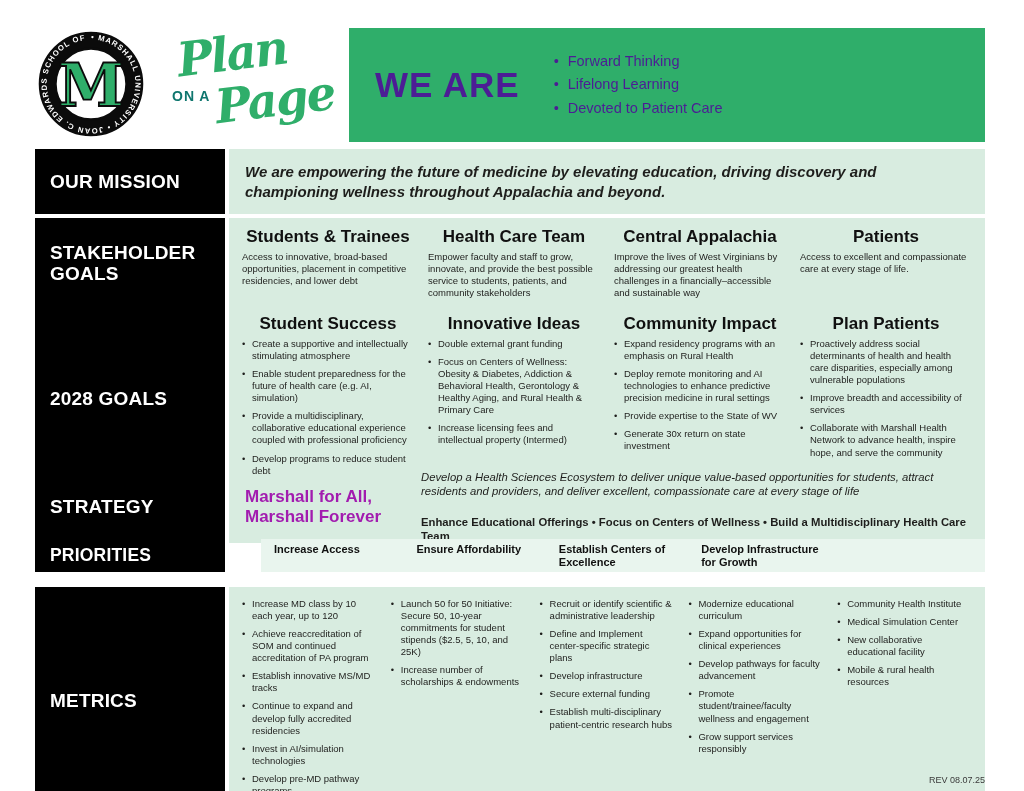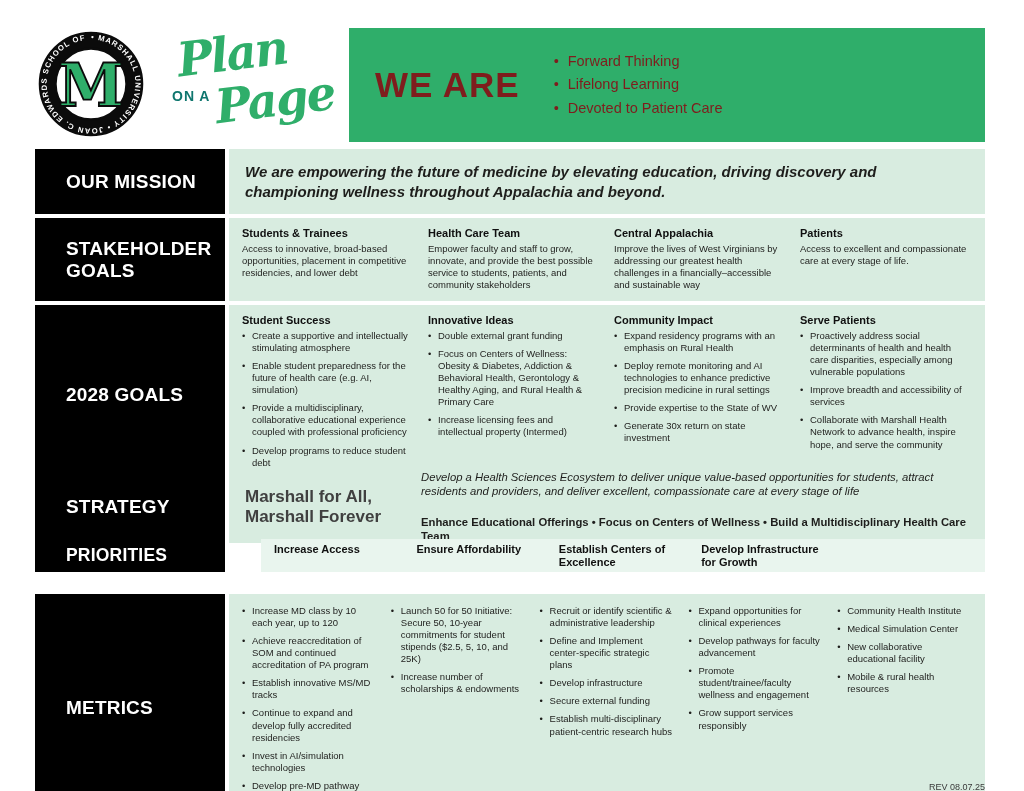--- a/index.html
+++ b/index.html
@@ -23,58 +23,58 @@
     color:var(--green);font-size:47px;position:absolute;line-height:1;
     transform:rotate(-7deg);letter-spacing:-2px;
   }
   .pop-plan{left:26px;top:2px;}
   .pop-page{left:64px;top:48px;}
   .pop-ona{
     position:absolute;left:21px;top:60px;font-size:14px;font-weight:bold;
     color:#0f766e;letter-spacing:1px;
   }
   .banner{
-    flex:1;background:var(--green);color:#7f1d1d;display:flex;align-items:center;
+    flex:1;background:var(--green);color:#4c1d95;display:flex;align-items:center;
     padding:0 26px;gap:34px;
   }
   .we-are{font-size:35px;font-weight:bold;letter-spacing:1px;white-space:nowrap;}
   .banner ul{list-style:none;font-size:14.5px;line-height:1.62;font-weight:500;}
   .banner li{position:relative;padding-left:14px;white-space:nowrap;}
   .banner li::before{content:"•";position:absolute;left:0;}
   .banner .bcol1{margin-left:6px;}
   
   .row{display:grid;grid-template-columns:190px 1fr;column-gap:4px;margin-bottom:4px;}
   .label-box{
     background:#000;color:#fff;font-weight:bold;display:flex;align-items:center;
-    padding-left:31px;font-size:19px;line-height:1.12;letter-spacing:.2px;
+    padding-left:15px;font-size:19px;line-height:1.12;letter-spacing:.2px;
   }
   .panel{background:var(--mint);}
   
   .mission-row{height:65px;}
   .mission-panel{display:flex;align-items:center;padding:0 16px;}
   .mission-text{font-size:15px;font-weight:bold;font-style:italic;line-height:1.3;}
   
   .stake-row{height:83px;}
   .grid4{display:grid;grid-template-columns:repeat(4,1fr);column-gap:14px;padding:9px 13px;}
-  .col h3{font-size:11px;font-weight:bold;margin-bottom:4px;color:#101010;}
+  .col h3{font-size:17px;font-weight:bold;margin-bottom:4px;color:#101010;text-align:center;}
   .col p{font-size:9.5px;line-height:1.27;}
   
   .goals-row{height:161px;}
   .bullets{list-style:none;}
   .bullets li{position:relative;padding-left:10px;font-size:9.5px;line-height:1.27;margin-bottom:6px;}
   .bullets li::before{content:"•";position:absolute;left:0;}
   
   .strategy-row{height:65px;}
   .strategy-panel{display:flex;align-items:center;padding:0 16px;gap:18px;}
-  .strategy-heading{flex:0 0 158px;font-size:17px;font-weight:bold;line-height:1.18;color:#404040;}
+  .strategy-heading{flex:0 0 158px;font-size:17px;font-weight:bold;line-height:1.18;color:#a21caf;}
   .strategy-body{flex:1;display:flex;flex-direction:column;gap:18px;}
   .strategy-text{font-size:11.3px;font-style:italic;line-height:1.25;}
   .strategy-bold{font-size:11.3px;font-weight:bold;line-height:1.2;}
   
-  .pri-row{height:33px;margin-bottom:22px;gap:36px;}
+  .pri-row{height:33px;margin-bottom:15px;gap:36px;}
   .pri-row .label-box{font-size:17.5px;}
   .grid5{display:grid;grid-template-columns:repeat(5,1fr);column-gap:14px;}
   .pri-band{background:var(--mint-light);padding:4px 13px 0 13px;}
   .pri-h{font-size:11px;font-weight:bold;line-height:1.15;color:#101010;}
   
   .metrics-row{height:183px;}
   .metrics-panel{padding:11px 13px;}
   
   .rev{margin-top:5px;text-align:right;font-size:9px;color:#3a3a3a;}
   
@@ -170,21 +170,21 @@
       <div class="col">
         <h3>Community Impact</h3>
         <ul class="bullets">
             <li>Expand residency programs with an emphasis on Rural Health</li>
             <li>Deploy remote monitoring and AI technologies to enhance predictive precision medicine in rural settings</li>
             <li>Provide expertise to the State of WV</li>
             <li>Generate 30x return on state investment</li>
           </ul>
       </div>
       <div class="col">
-        <h3>Serve Patients</h3>
+        <h3>Plan Patients</h3>
         <ul class="bullets">
             <li>Proactively address social determinants of health and health care disparities, especially among vulnerable populations</li>
             <li>Improve breadth and accessibility of services</li>
             <li>Collaborate with Marshall Health Network to advance health, inspire hope, and serve the community</li>
           </ul>
       </div>
     </div>
   </div>
 
   <div class="row strategy-row">
@@ -224,20 +224,21 @@
           <li>Increase number of scholarships &amp; endowments</li>
         </ul>
       <ul class="bullets">
           <li>Recruit or identify scientific &amp; administrative leadership</li>
           <li>Define and Implement center-specific strategic plans</li>
           <li>Develop infrastructure</li>
           <li>Secure external funding</li>
           <li>Establish multi-disciplinary patient-centric research hubs</li>
         </ul>
       <ul class="bullets">
+          <li>Modernize educational curriculum</li>
           <li>Expand opportunities for clinical experiences</li>
           <li>Develop pathways for faculty advancement</li>
           <li>Promote student/trainee/faculty wellness and engagement</li>
           <li>Grow support services responsibly</li>
         </ul>
       <ul class="bullets">
           <li>Community Health Institute</li>
           <li>Medical Simulation Center</li>
           <li>New collaborative educational facility</li>
           <li>Mobile &amp; rural health resources</li>

